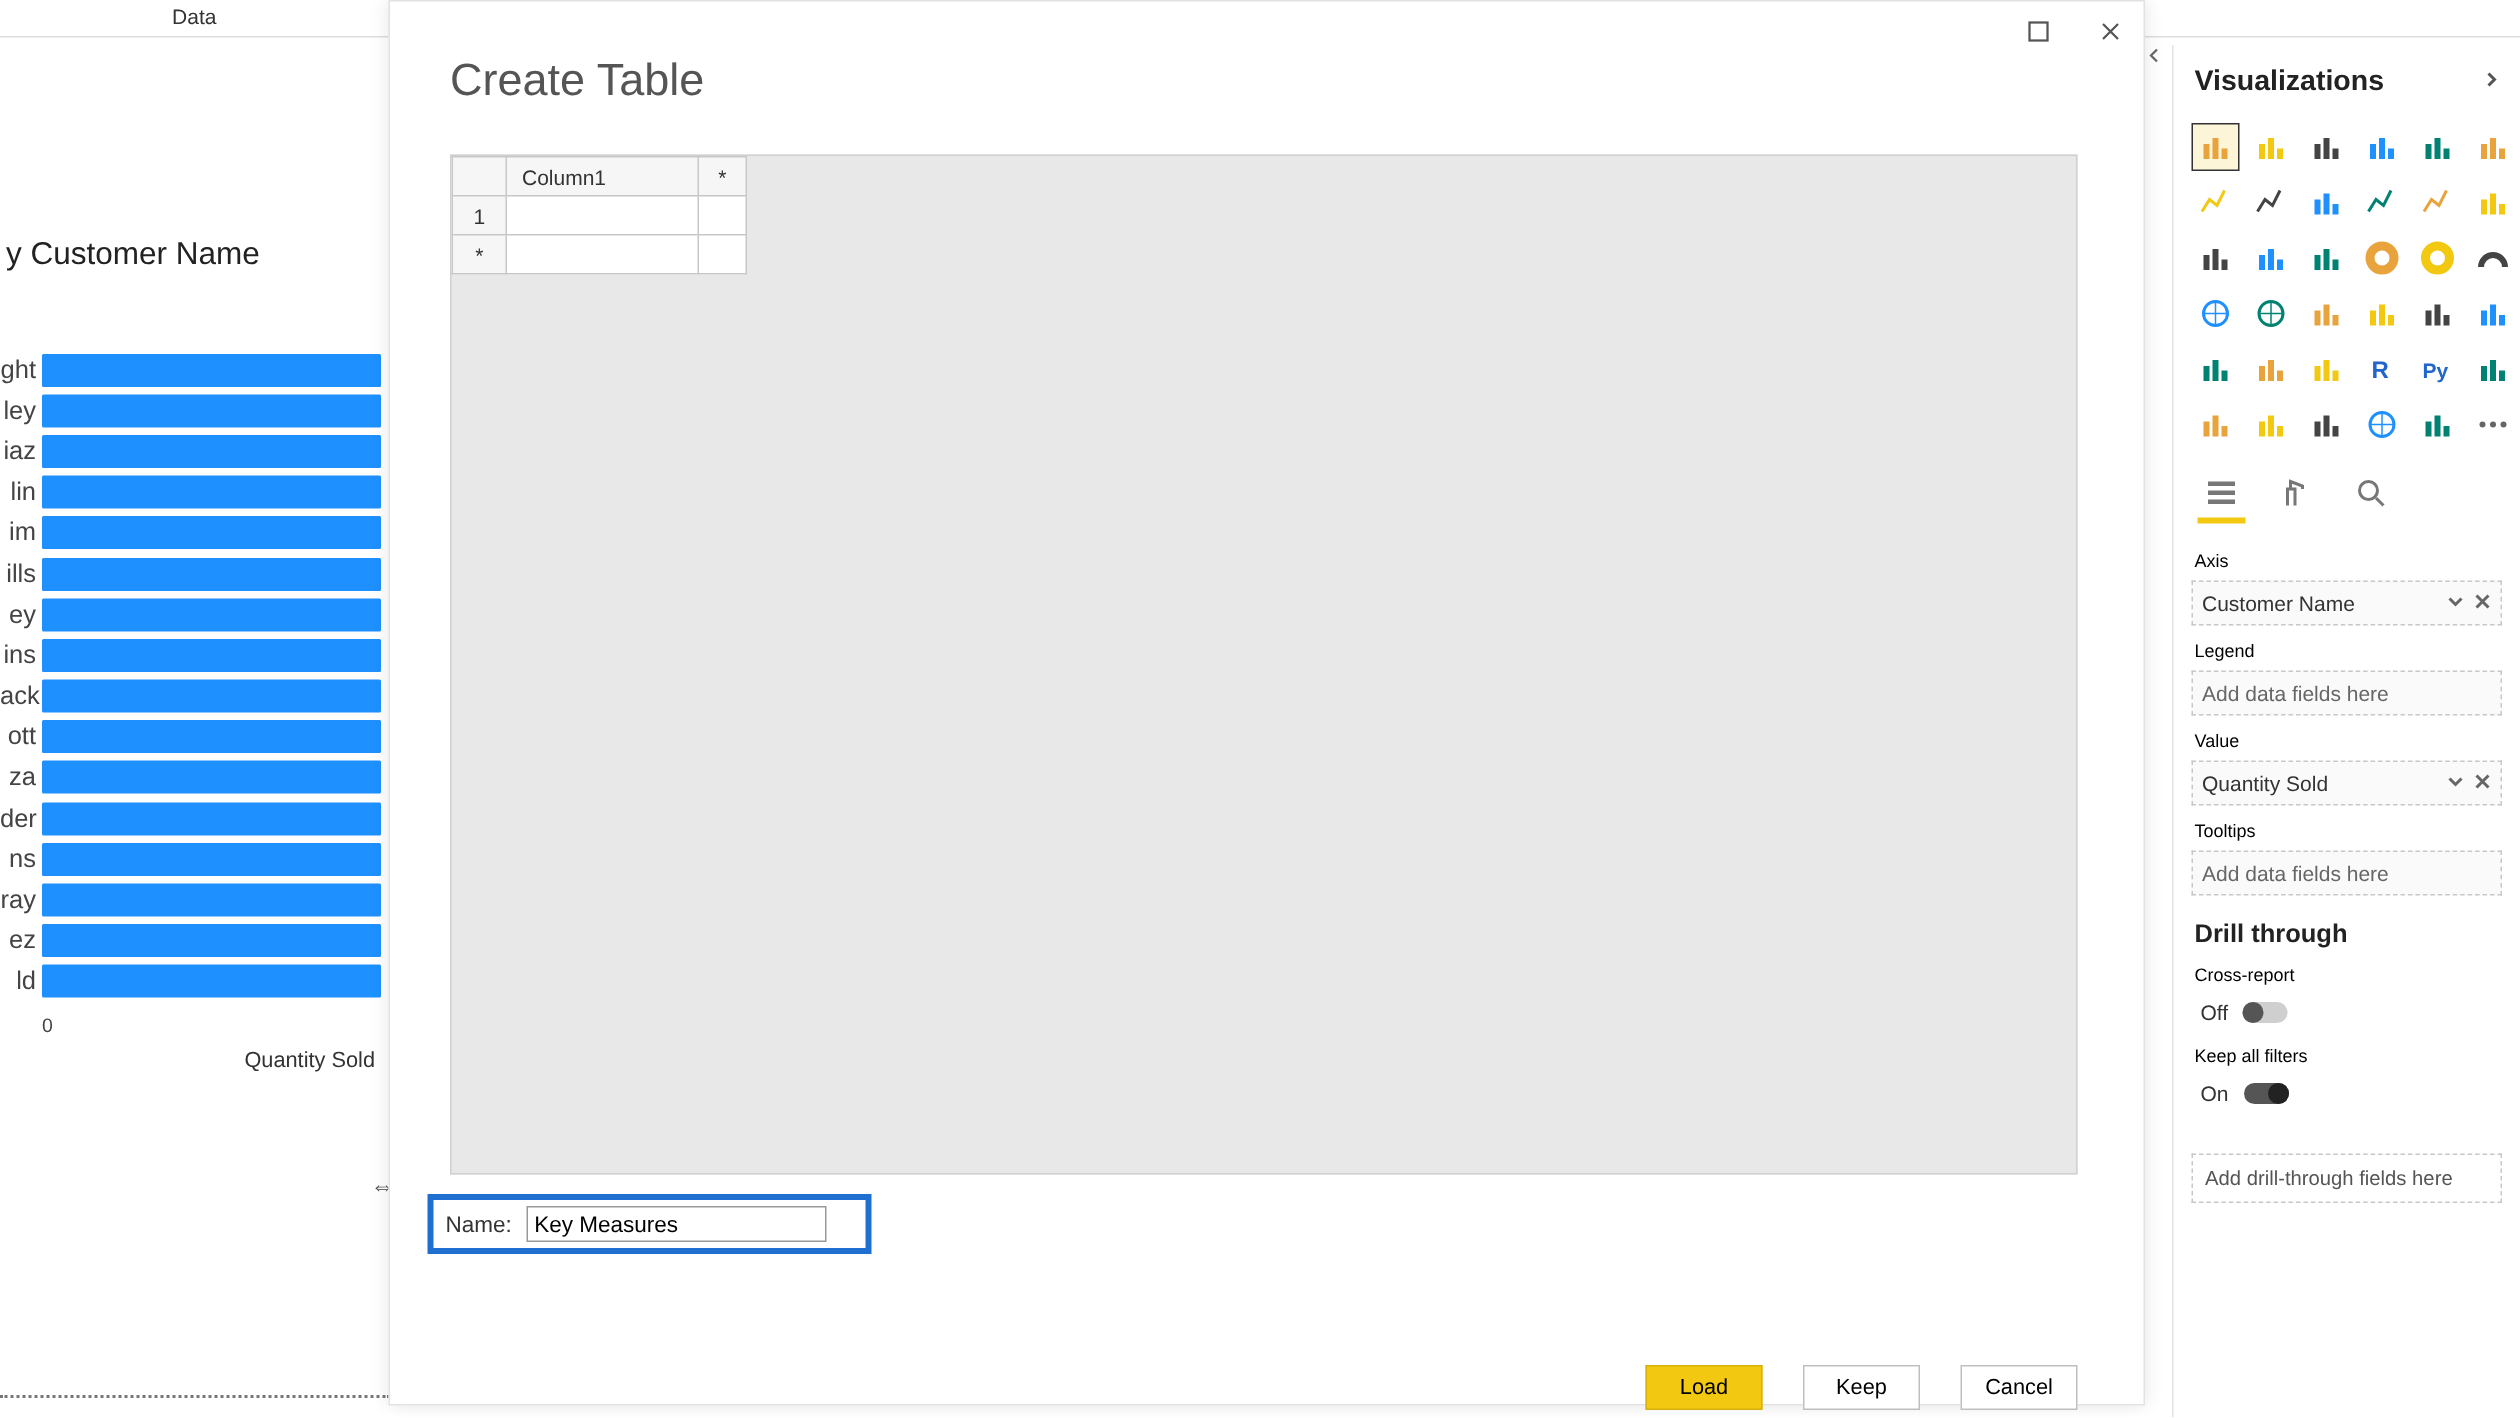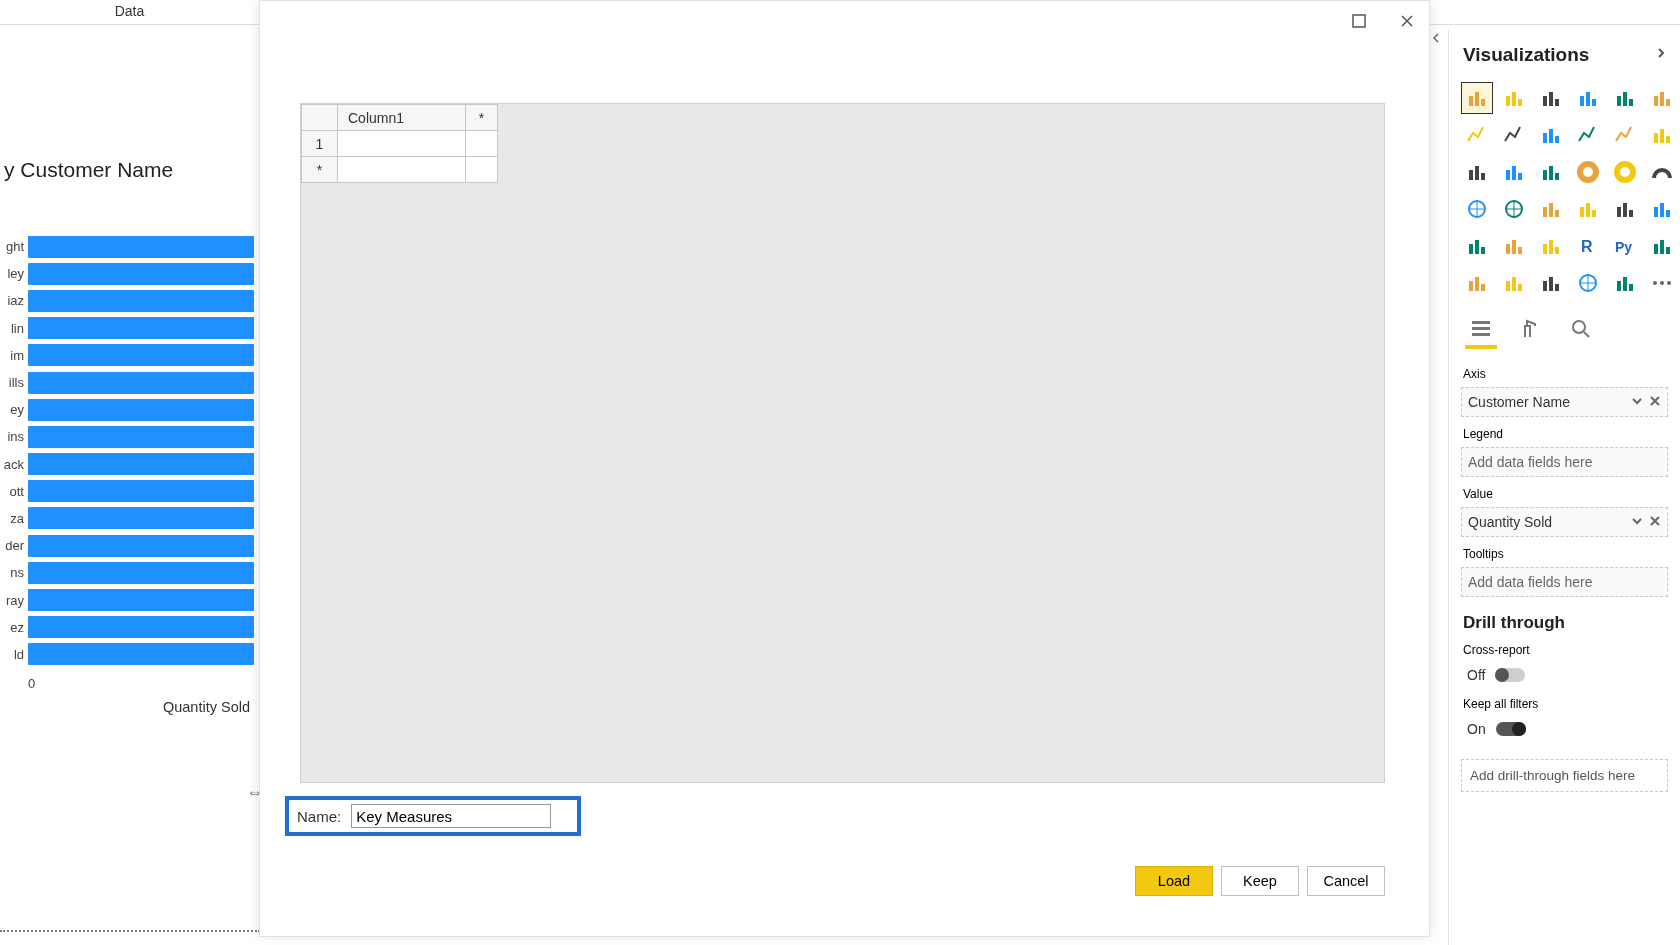--- a/index.html
+++ b/index.html
@@ -7,21 +7,21 @@
 
   
   .top-strip { position:absolute; left:0; top:0; right:0; height:25px; border-bottom:1px solid #ddd; }
   .top-tab { position:absolute; left:0; top:0; width:260px; height:25px; border-right:1px solid #ddd; text-align:center; font-size:14px; line-height:22px; color:#333; }
 
   
   .chart-bg { position:absolute; left:0; top:28px; width:272px; height:910px; }
   .chart-title { font-size:21px; color:#222; padding:130px 0 0 4px; }
   .bars-wrap { position:absolute; left:0; top:205px; width:260px; }
   .bar-row { display:flex; align-items:center; height:27.2px; }
-  .bar-label { width:28px; text-align:right; font-size:13px; color:#444; padding-right:4px; }
+  .bar-label { width:28px; text-align:right; font-size:17px; color:#444; padding-right:4px; }
   .bar { background:#1e90ff; height:22px; border-radius:1px; }
   .axis-zero { font-size:13px; color:#444; margin-left:28px; margin-top:8px; }
   .axis-label { font-size:14.5px; color:#333; text-align:right; padding-right:10px; margin-top:8px; }
   .dotted-line { position:absolute; left:0; top:930px; width:260px; border-top:2px dotted #777; }
   .resize-handle { position:absolute; left:247px; top:783px; font-size:16px; color:#444; }
 
   
   .dialog { position:absolute; left:259px; top:0; width:1171px; height:937px; background:#fff; box-shadow:-4px 0 10px rgba(0,0,0,.06), 4px 0 10px rgba(0,0,0,.06); border:1px solid #e2e2e2; }
   .dlg-controls { position:absolute; right:10px; top:8px; display:flex; gap:24px; }
   .dlg-ctrl { width:24px; height:24px; display:flex; align-items:center; justify-content:center; color:#555; cursor:pointer; }
@@ -33,21 +33,21 @@
   .row-hdr { width:36px; text-align:center; background:#f6f6f6; }
   .col-hdr { width:128px; padding-left:10px; text-align:left; background:#f6f6f6;margin-top:17px; }
   .add-col-hdr { width:32px; text-align:center; background:#f6f6f6; color:#777; }
   .grid-cell { width:128px; background:#fff; }
   .add-cell { width:32px; background:#fff; }
 
   .name-row { position:absolute; left:285px; top:796px; width:296px; height:40px; display:flex; align-items:center; gap:10px; border:4px solid #1f6fd1; padding:0 8px; }
   .name-label { font-size:15px; color:#333; }
   .name-input { width:200px; height:24px; border:1px solid #999; font-size:15px; padding:0 4px; }
 
-  .btn-row { position:absolute; right:44px; top:865px; display:flex; gap:8px; }
+  .btn-row { position:absolute; right:44px; top:909px; display:flex; gap:27px; }
   .btn { width:78px; height:30px; border:1px solid #bfbfbf; background:#fff; font-size:14.5px; cursor:pointer; }
   .btn.primary { background:#f2c811; border-color:#d7b10c; }
 
   
   .filter-strip { position:absolute; left:1430px; top:30px; width:18px; height:250px; }
   .filter-strip .chev { width:12px;height:12px; }
 
   
   .viz-pane { position:absolute; right:0; top:30px; width:232px; height:915px; border-left:1px solid #e3e3e3; background:#fff; padding:0 12px 0 12px; overflow:hidden; }
   .viz-header { display:flex; align-items:center; justify-content:space-between; padding:14px 0 14px 2px;}
@@ -65,21 +65,21 @@
   .field-pill { border:1px dashed #c8c8c8; background:#fafafa; height:30px; display:flex; align-items:center; justify-content:space-between; padding:0 6px; font-size:14px; color:#333; }
   .field-pill.placeholder { color:#666; justify-content:flex-start; }
   .pill-icons { display:flex; gap:6px; }
   .pill-icons svg{width:12px;height:12px;stroke:#666;fill:none;stroke-width:2;}
   .drill-title { font-size:17px; font-weight:600; color:#222; padding:16px 0 6px 2px;}
   .toggle-row { display:flex; align-items:center; gap:10px; font-size:14px; color:#333; padding:4px 0 4px 6px;}
   .toggle { width:30px; height:14px; border-radius:10px; background:#cfcfcf; position:relative; cursor:pointer;}
   .toggle.on { background:#555; }
   .toggle .knob { width:14px; height:14px; border-radius:50%; background:#555; position:absolute; left:0; top:0;}
   .toggle.on .knob{ left:16px; background:#222;}
-  .drill-drop { border:1px dashed #c8c8c8; padding:8px; font-size:13.5px; color:#555; margin-top:18px;}
+  .drill-drop { border:1px dashed #c8c8c8; padding:8px; font-size:13.5px; color:#555; margin-top:28px;}
 </style>
 </head>
 <body>
 
 <div class="top-strip">
   <div class="top-tab">Data</div>
 </div>
 
 <div class="chart-bg">
   <div class="chart-title">y Customer Name</div>
@@ -161,20 +161,21 @@
         <svg viewBox="0 0 16 16">
           <rect x="2" y="2" width="12" height="12"></rect>
         </svg>
       </div>
     <div class="dlg-ctrl">
         <svg viewBox="0 0 16 16">
           <path d="M3 3l10 10M13 3L3 13"></path>
         </svg>
       </div>
   </div>
+  <div class="dlg-title">Create Table</div>
   <div class="grid-area">
     <table class="grid-table">
       <tbody>
           <tr>
         <th class="row-hdr"></th>
         <th class="col-hdr">Column1</th>
         <th class="add-col-hdr">*</th>
       </tr>
       <tr>
         <td class="row-hdr">1</td>

